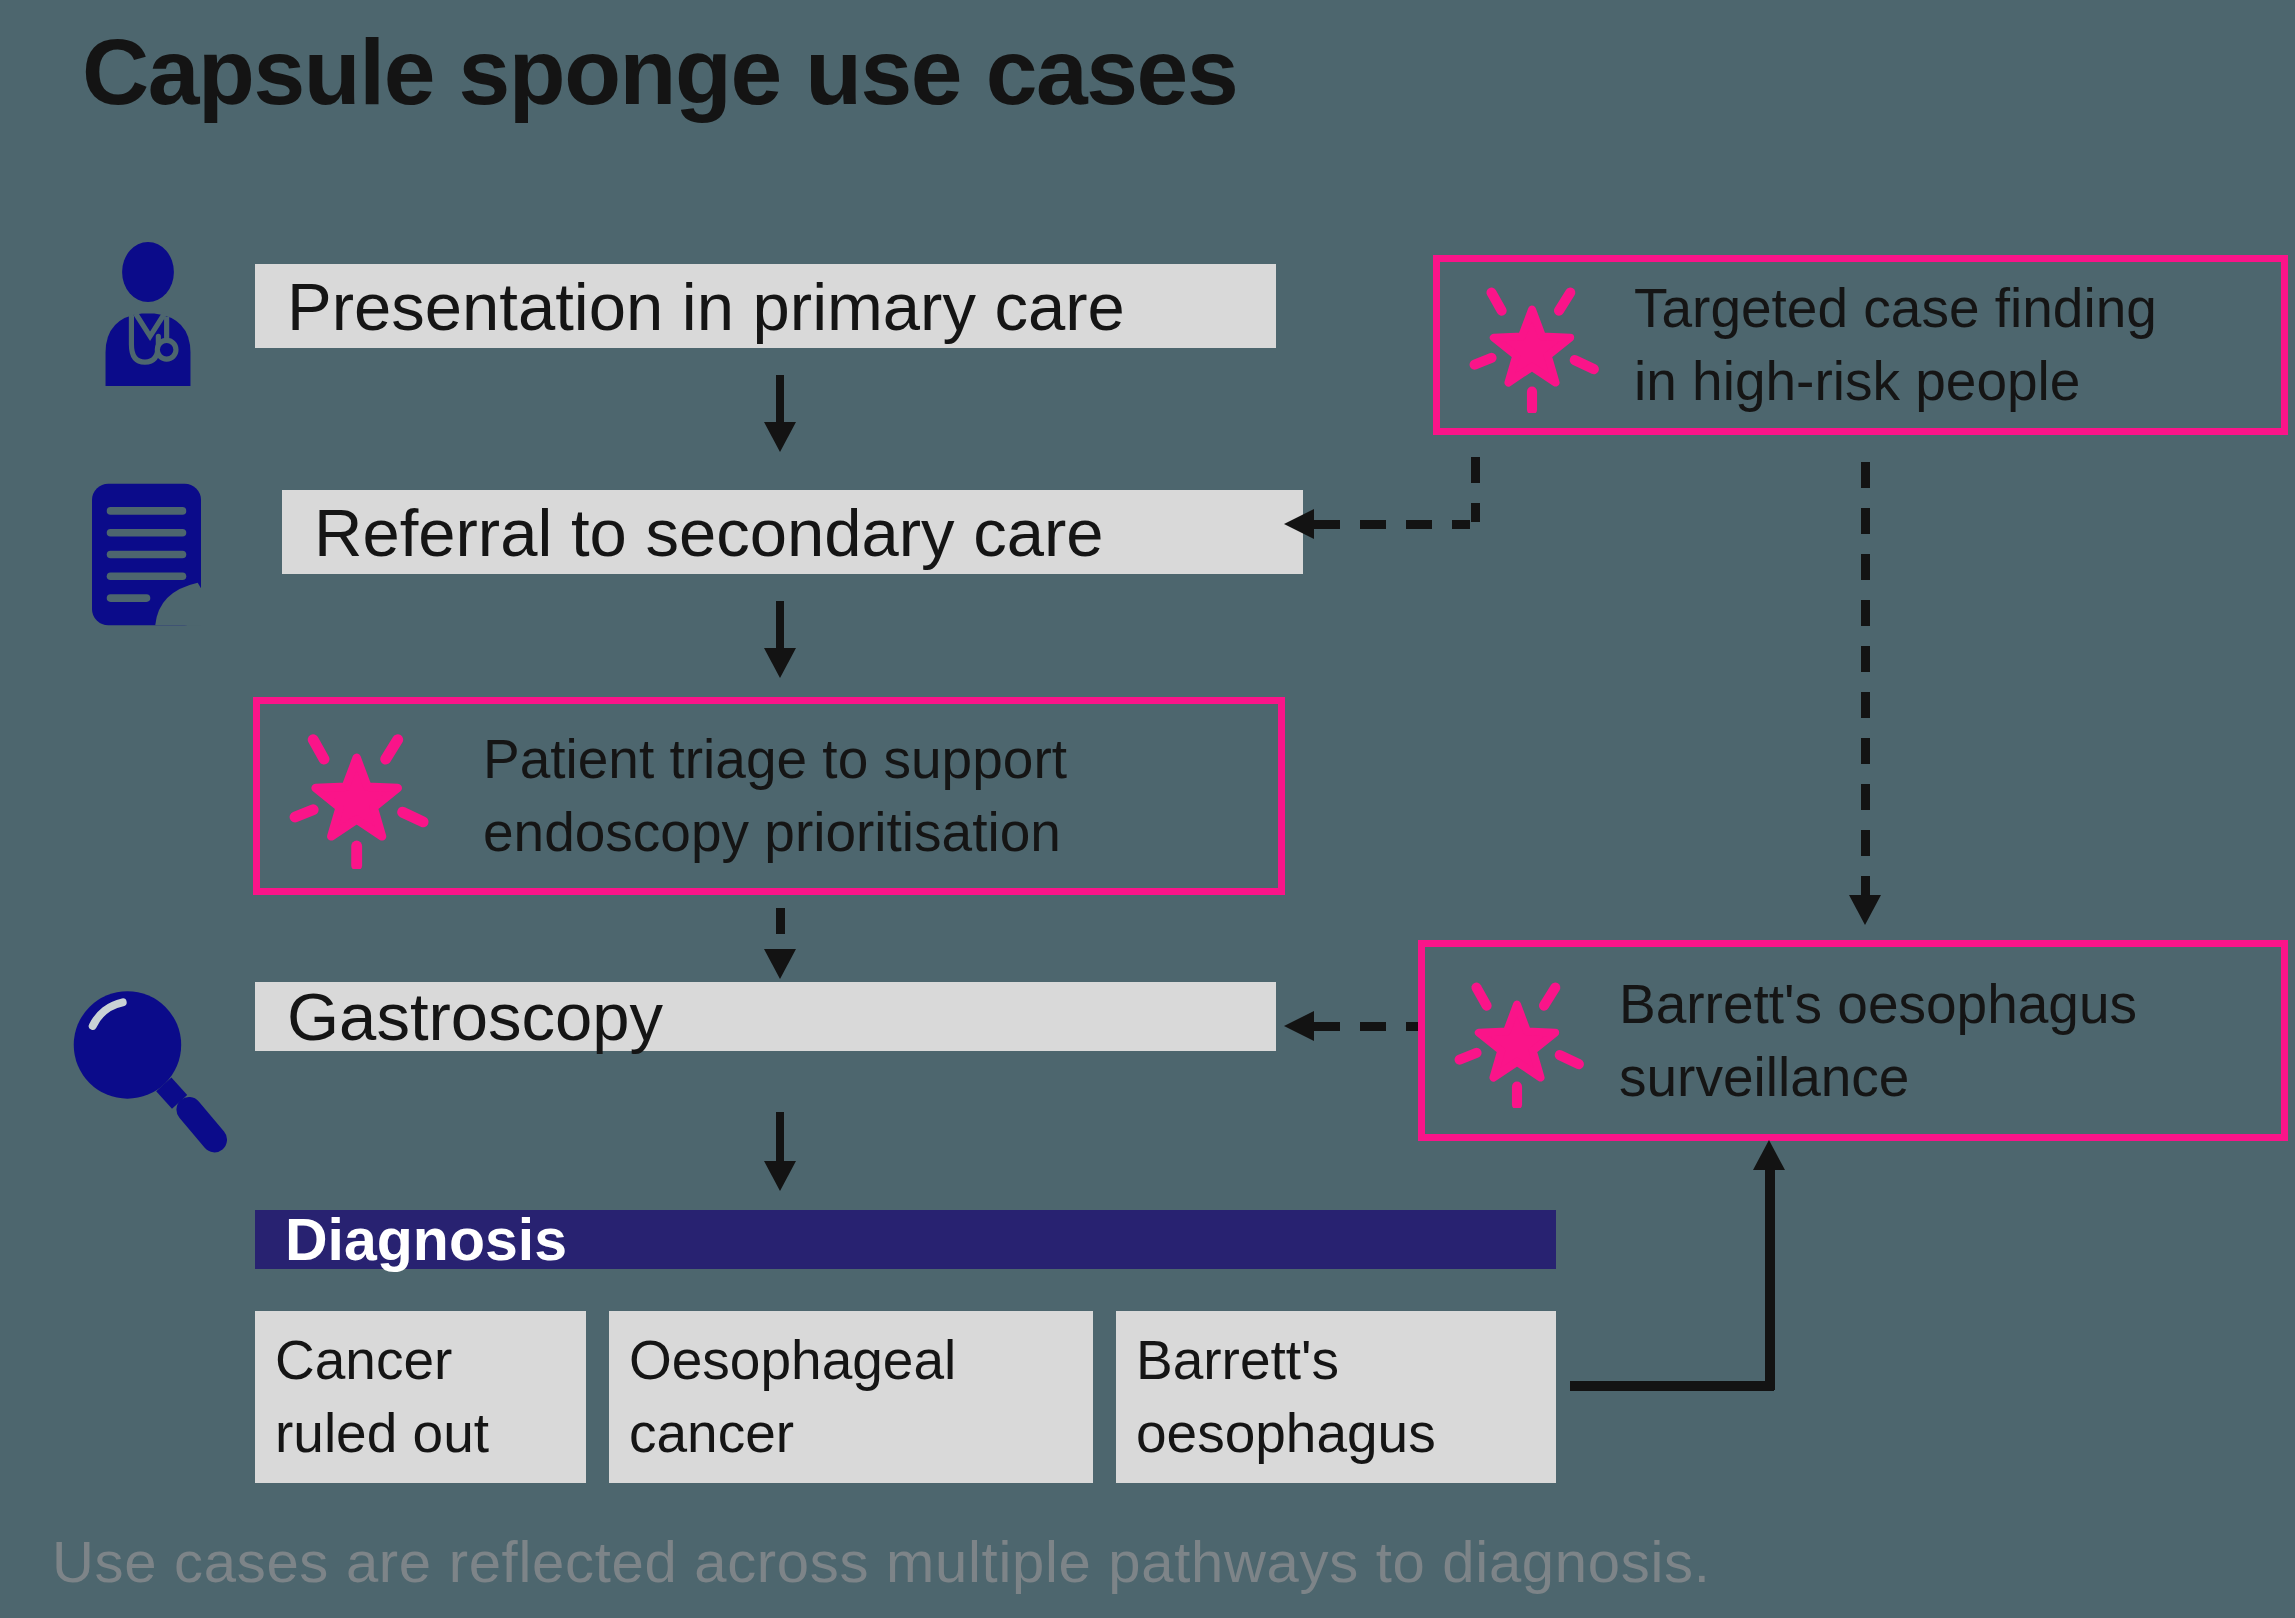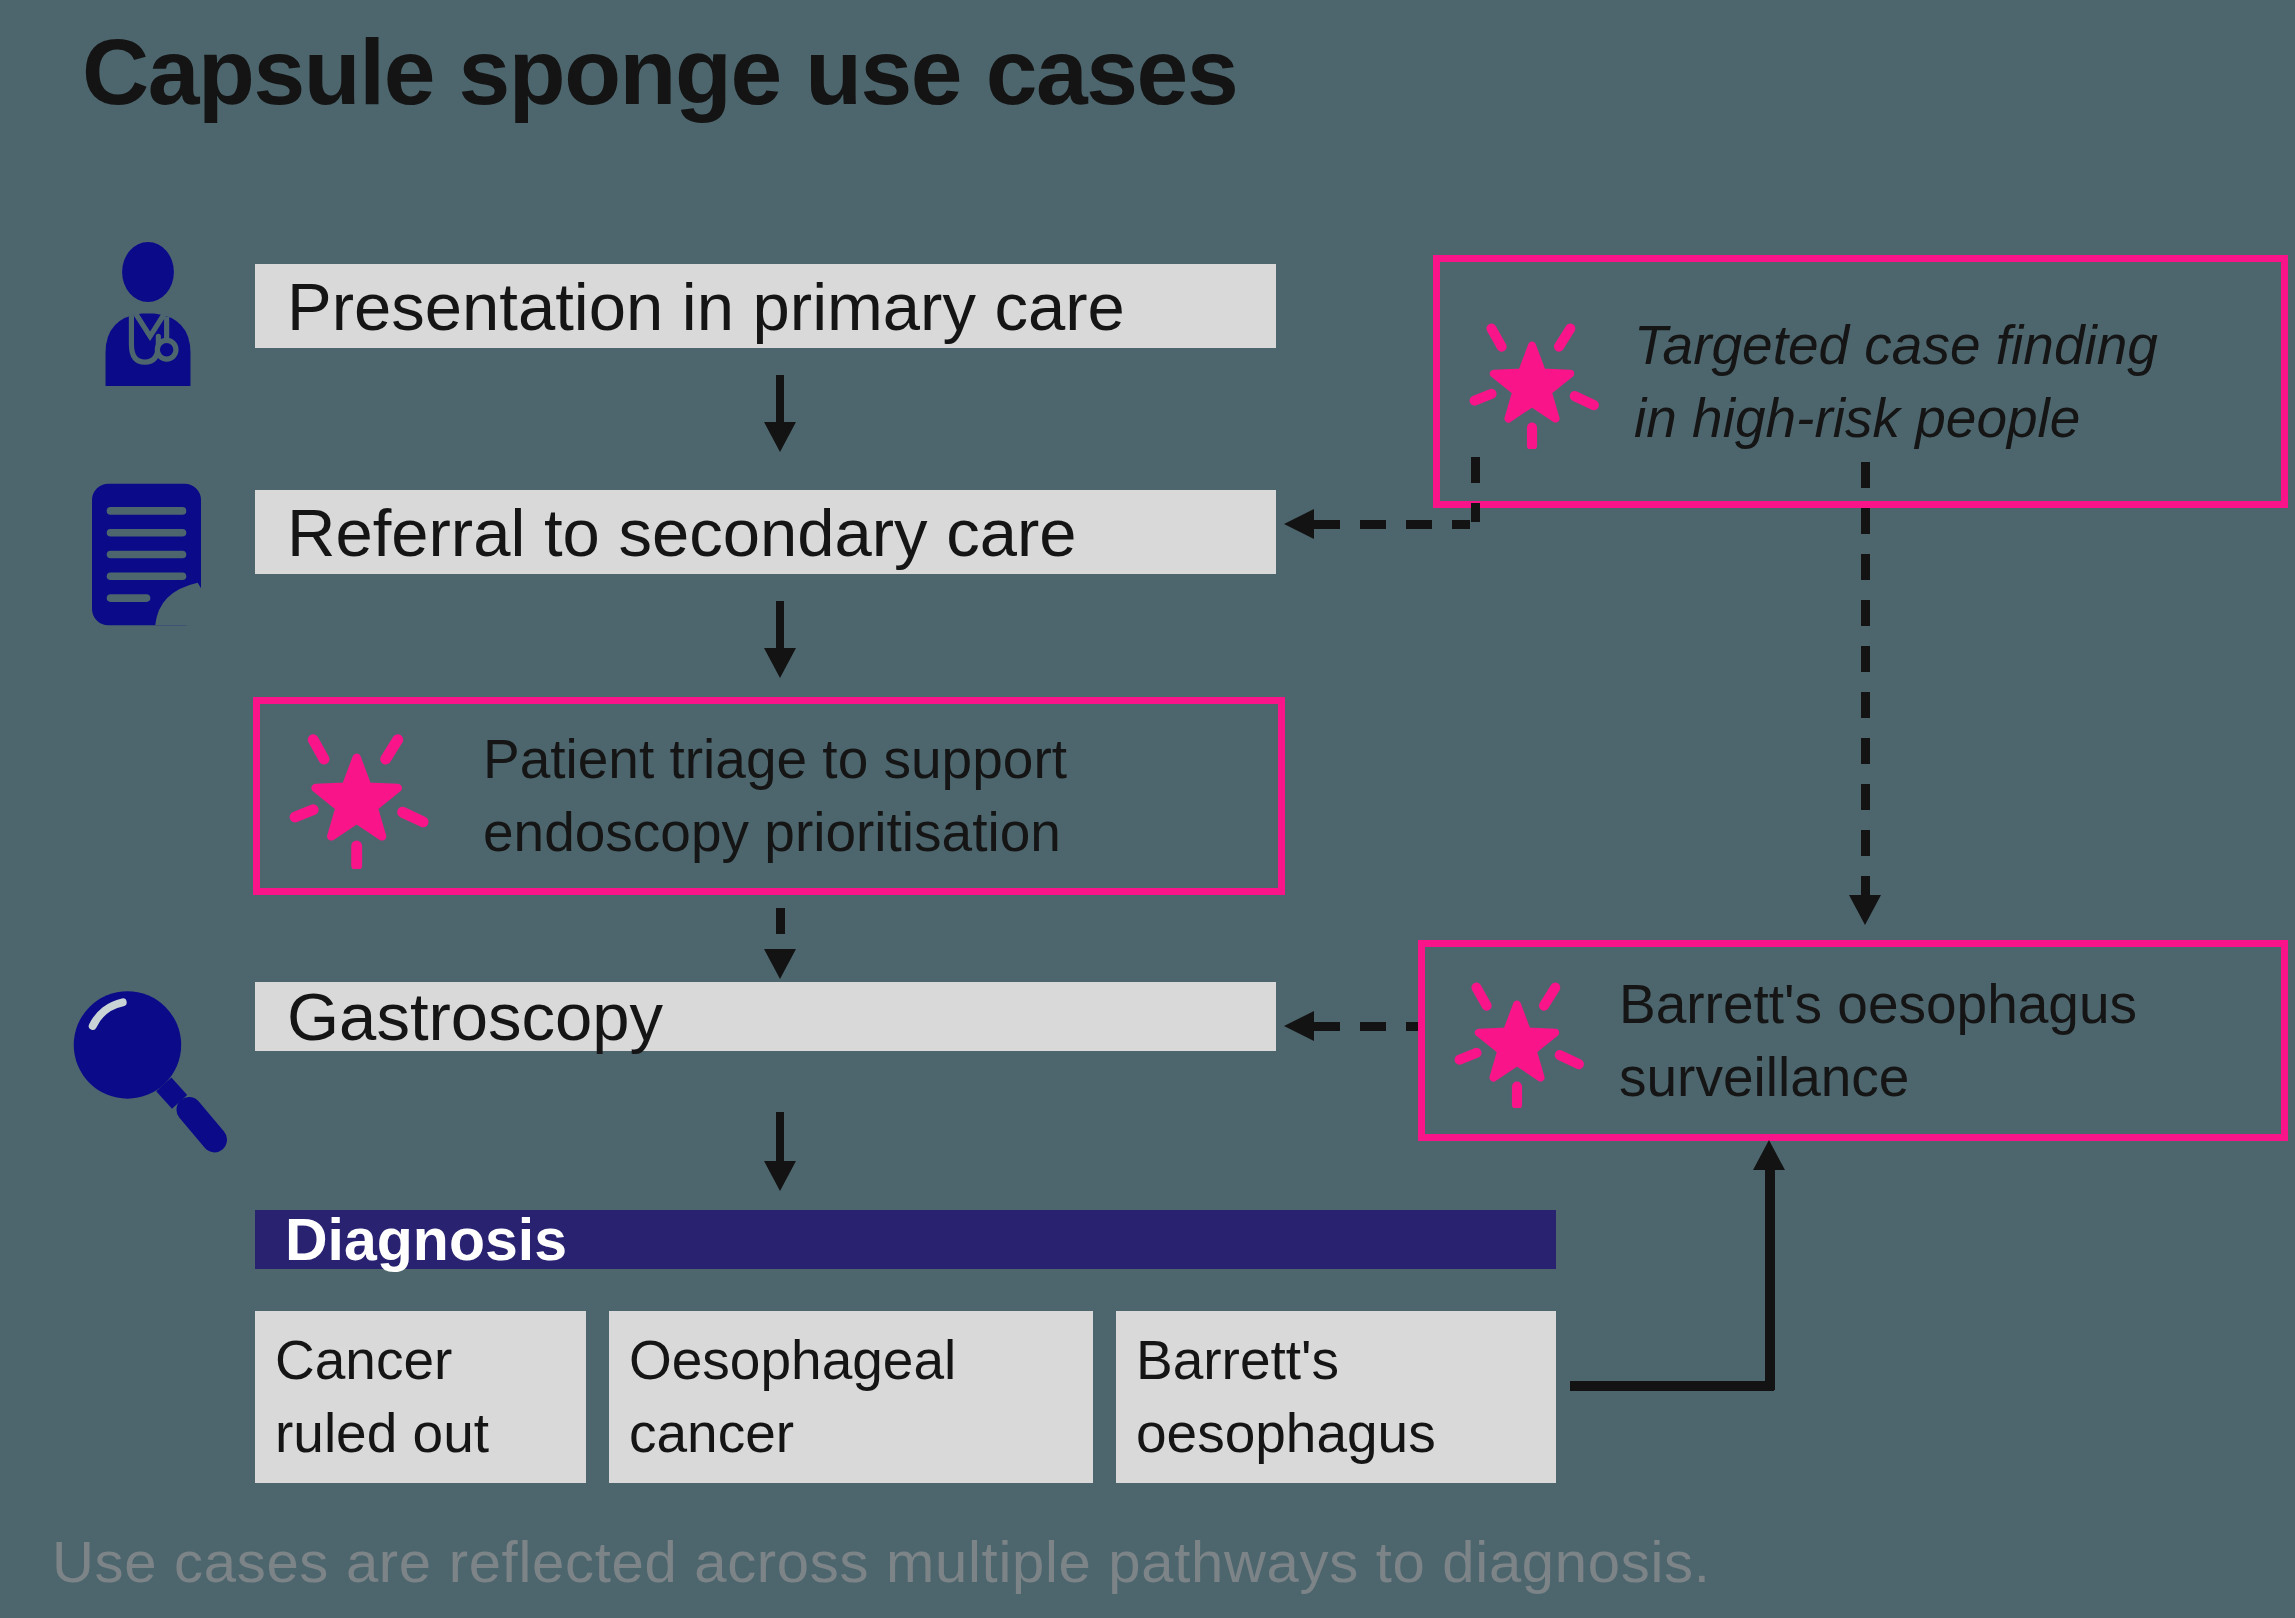--- a/index.html
+++ b/index.html
@@ -90,28 +90,28 @@
       <line x1="17" y1="25" x2="83" y2="25"></line>
       <line x1="17" y1="45" x2="83" y2="45"></line>
       <line x1="17" y1="65" x2="83" y2="65"></line>
       <line x1="17" y1="85" x2="83" y2="85"></line>
       <line x1="17" y1="105" x2="50" y2="105"></line>
     </g>
     <path d="M58 130 Q61 99 97 91 L100 96 V130 Z" fill="#4D666E"></path>
   </svg>
 </div>
 
-<div class="abs stepbox" style="top:490px;height:84px;">
+<div class="abs stepbox" style="top:490px;height:84px;margin-left:27px;">
   <span>Referral to secondary care</span>
 </div>
 
 <div class="abs vline" style="left:776px;top:601px;height:48px;"></div>
 <div class="abs head-down" style="left:764px;top:648px;"></div>
 
-<div class="abs pinkbox" style="left:1433px;top:255px;width:855px;height:253px;font-style:italic;">
+<div class="abs pinkbox" style="left:1433px;top:255px;width:855px;height:180px;">
   <span class="sparkle-wrap">
     <svg width="135" height="135" viewBox="0 0 120 120">
       <polygon points="56,28 65,52 90,53 70,69 77,93 56,79 35,93 42,69 22,53 47,52" fill="#FA1489" stroke="#FA1489" stroke-width="7" stroke-linejoin="round"></polygon>
       <g stroke="#FA1489" stroke-width="9" stroke-linecap="round">
         <line x1="20" y1="13" x2="29" y2="29"></line>
         <line x1="90" y1="13" x2="80" y2="29"></line>
         <line x1="5" y1="77" x2="20" y2="71"></line>
         <line x1="94" y1="73" x2="111" y2="81"></line>
         <line x1="56" y1="101" x2="56" y2="117"></line>
       </g>

